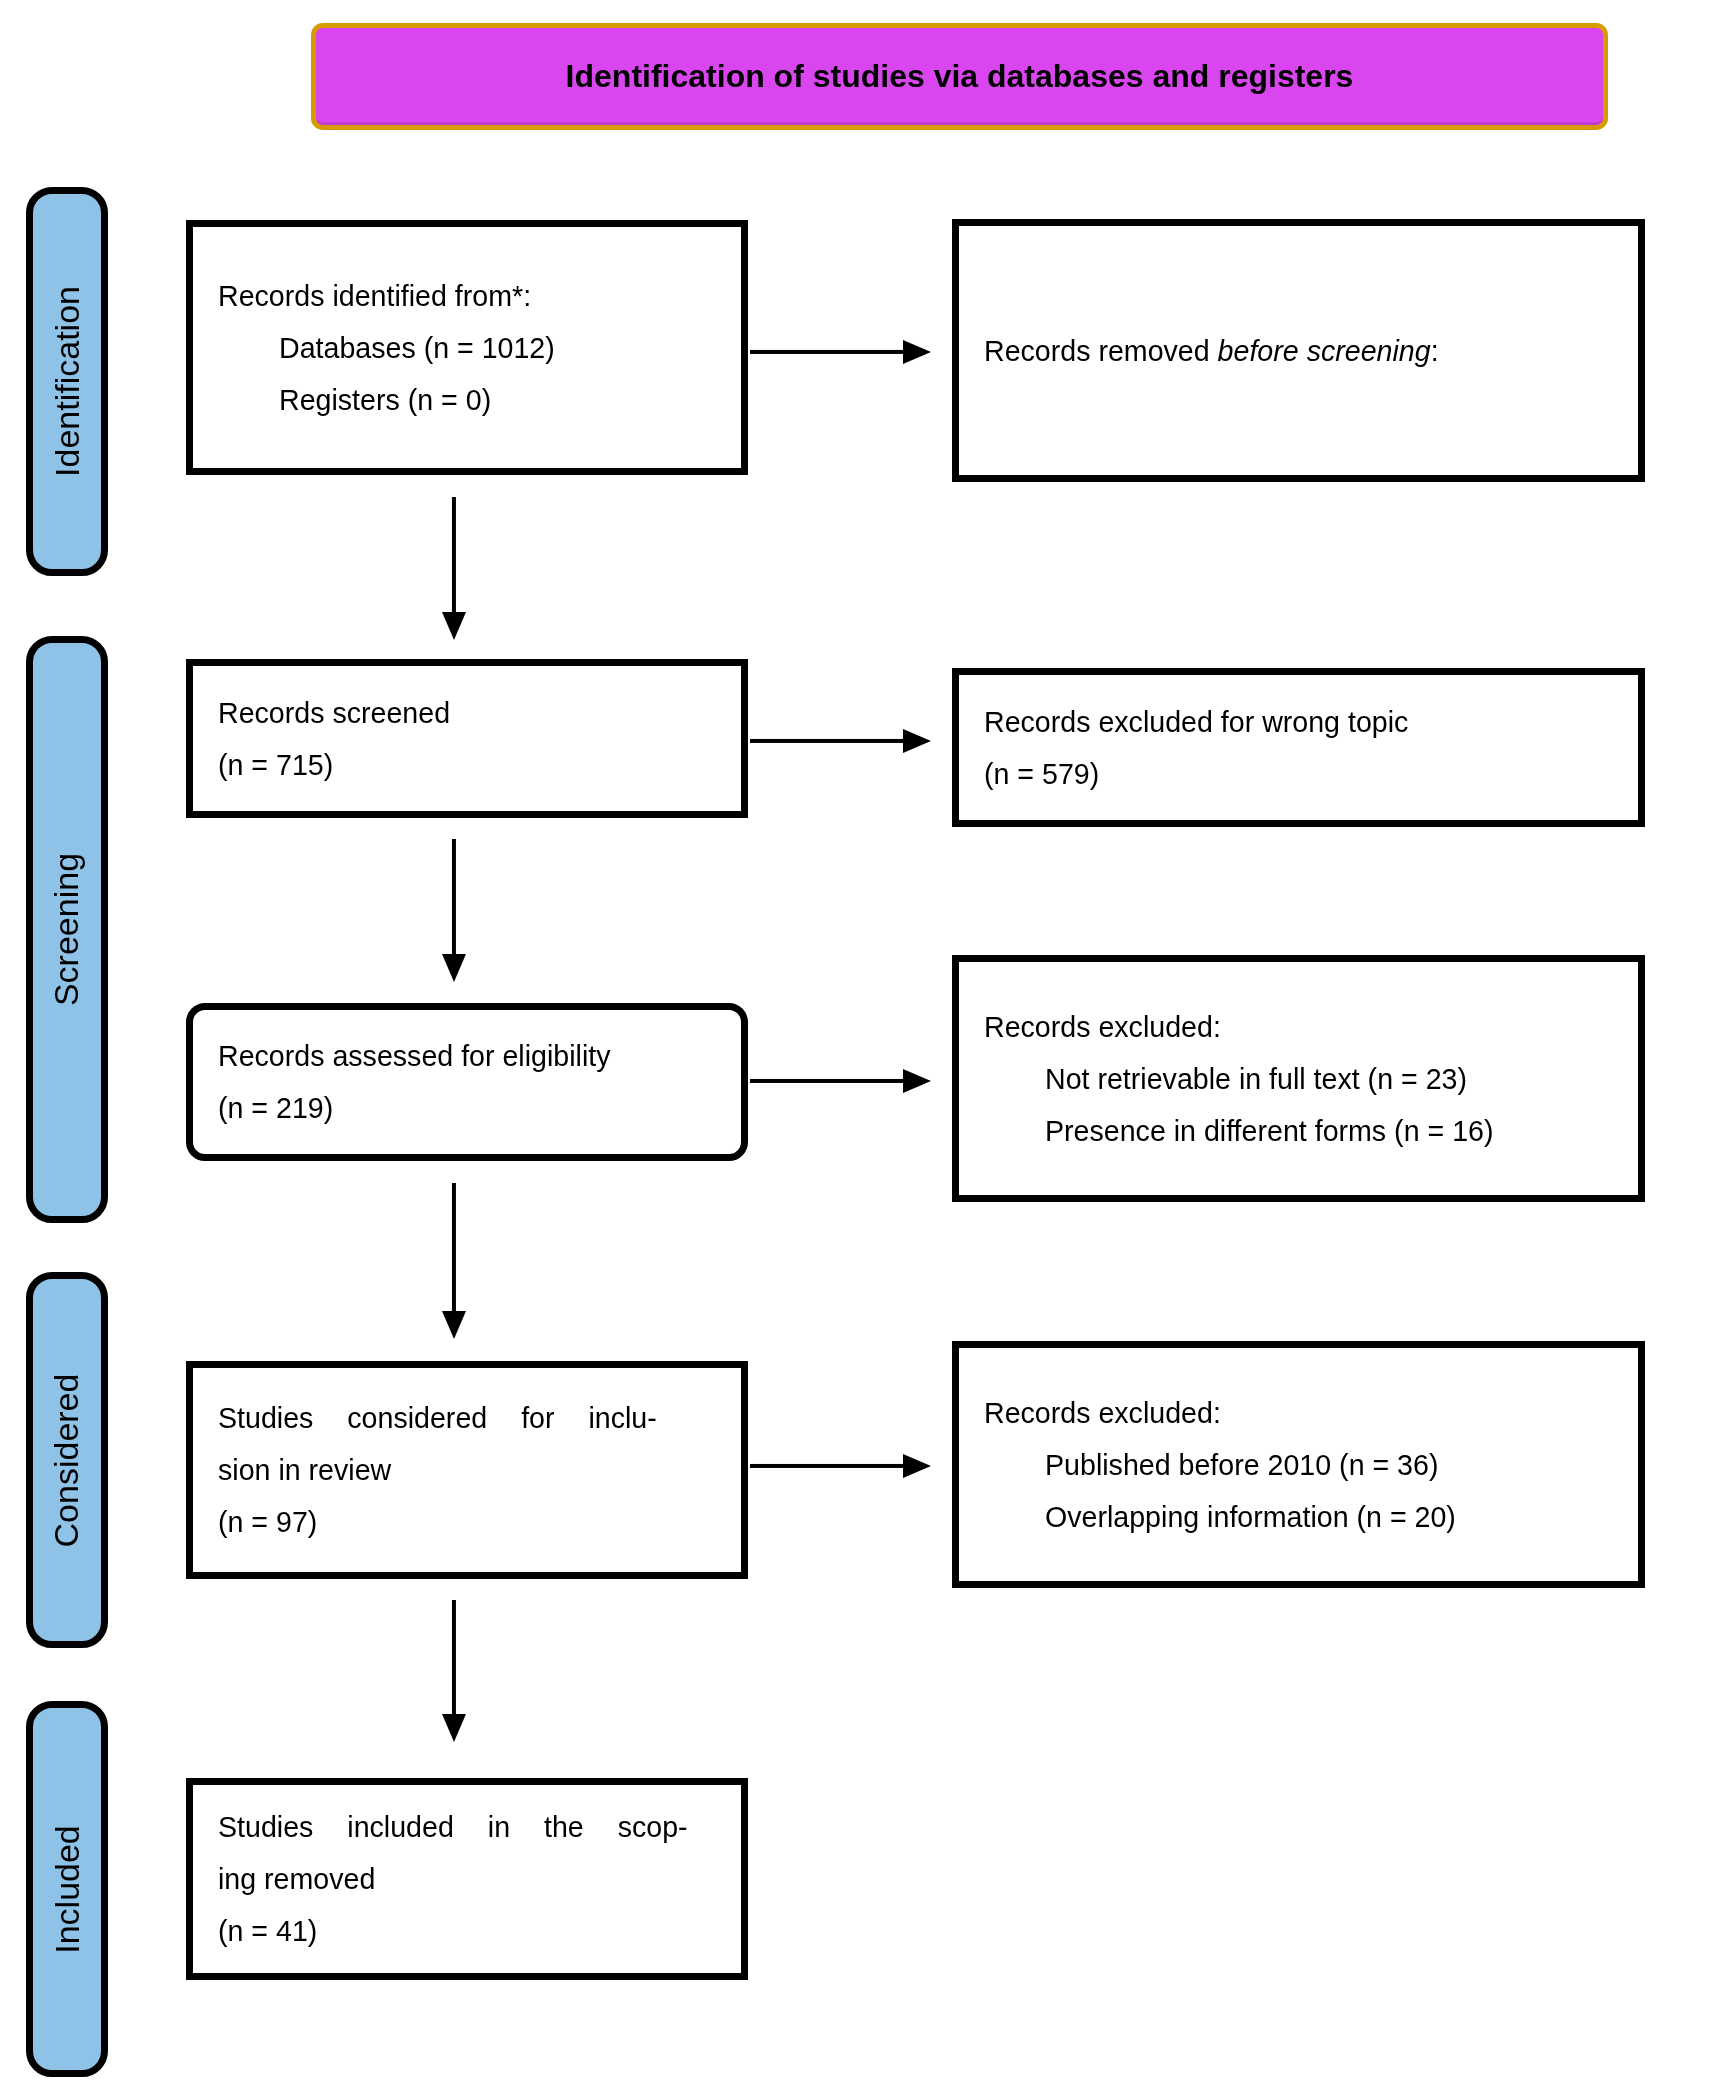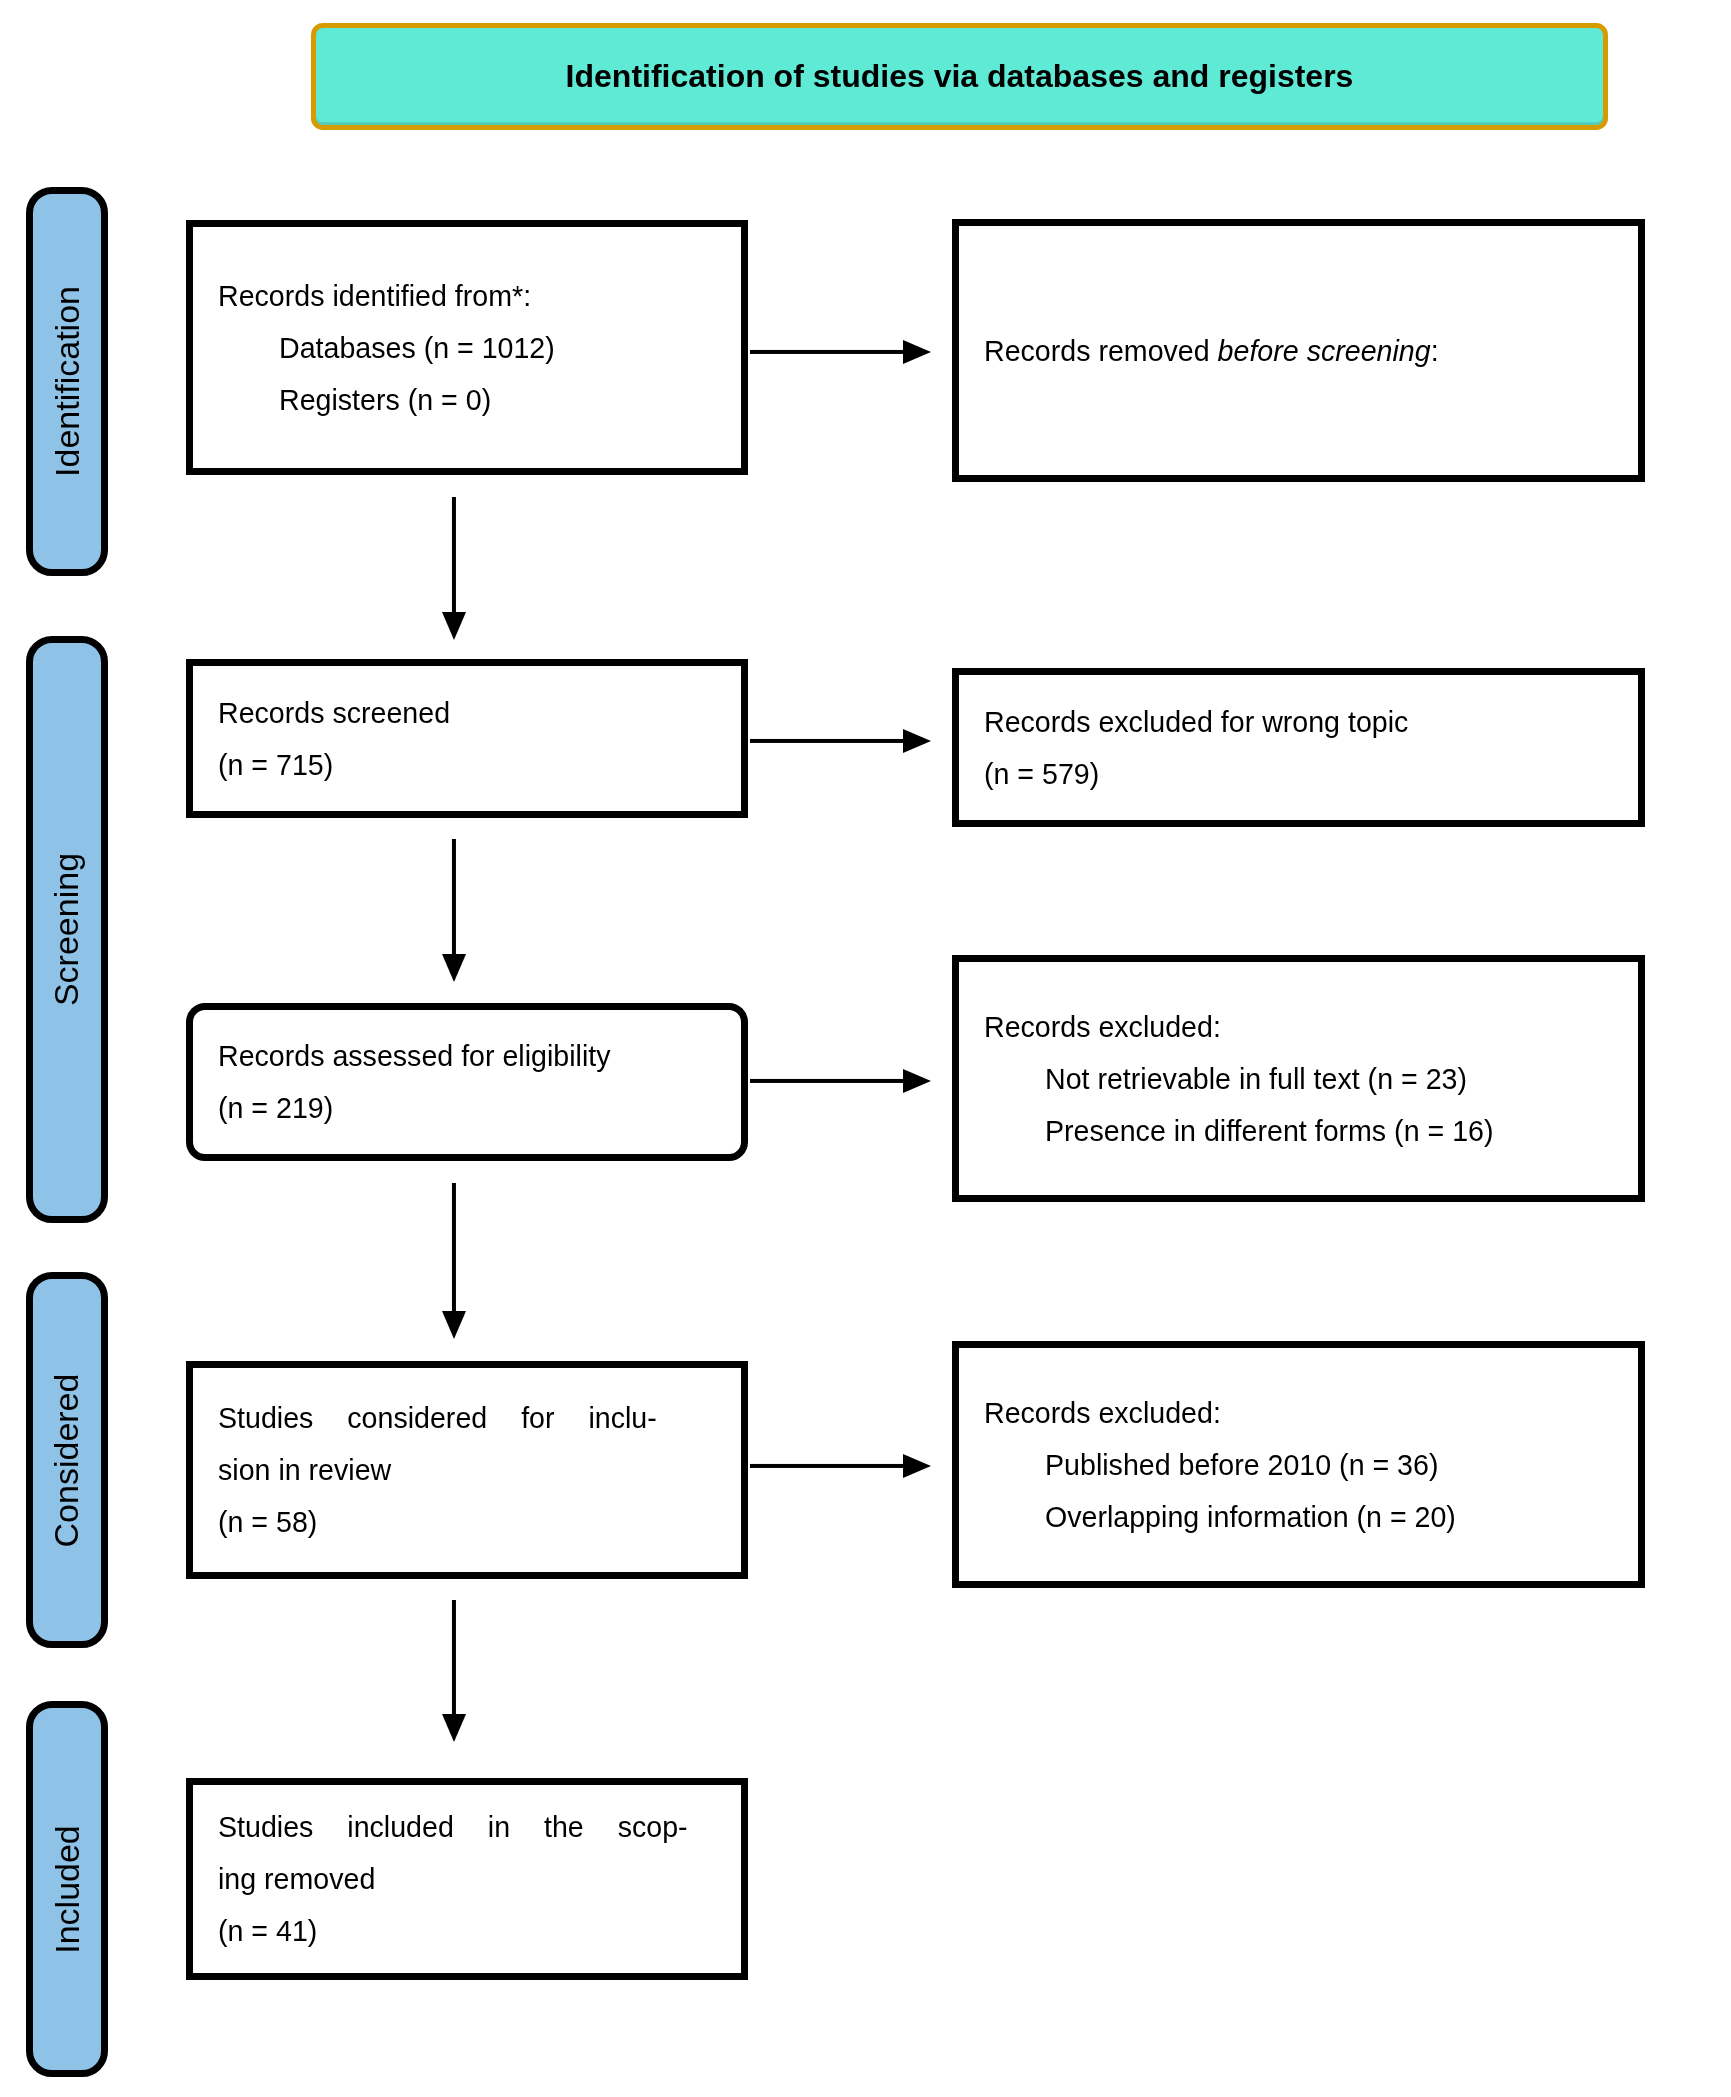--- a/index.html
+++ b/index.html
@@ -15,21 +15,21 @@
     height: 2097px;
     background: #ffffff;
     overflow: hidden;
   }
 
   
   .banner {
     position: absolute;
     left: 311px; top: 23px;
     width: 1297px; height: 107px;
-    background: #5eead4;
+    background: #d946ef;
     border: 5.4px solid #D59B00;
     border-radius: 11.8px;
     box-sizing: border-box;
     display: flex; align-items: center; justify-content: center;
     font-size: 32px; font-weight: bold;
     box-shadow: inset 0 -2.7px 0 rgba(0,0,0,0.12);
   }
 
   
   .stage {
@@ -150,21 +150,21 @@
   </div>
 
   <div class="box col-main" id="box-records-assessed">
     <span class="line">Records assessed for eligibility</span>
     <span class="line">(n = 219)</span>
   </div>
 
   <div class="box col-main" id="box-studies-considered">
     <span class="line spread">Studies considered for inclu-</span>
     <span class="line">sion in review</span>
-    <span class="line">(n = 58)</span>
+    <span class="line">(n = 97)</span>
   </div>
 
   <div class="box col-main" id="box-studies-included">
     <span class="line spread">Studies included in the scop-</span>
     <span class="line">ing removed</span>
     <span class="line">(n = 41)</span>
   </div>
 
   <div class="box col-side" id="box-removed-before-screening">
     <span class="line"><span>Records removed </span><span class="ital">before screening</span><span>:</span></span>

